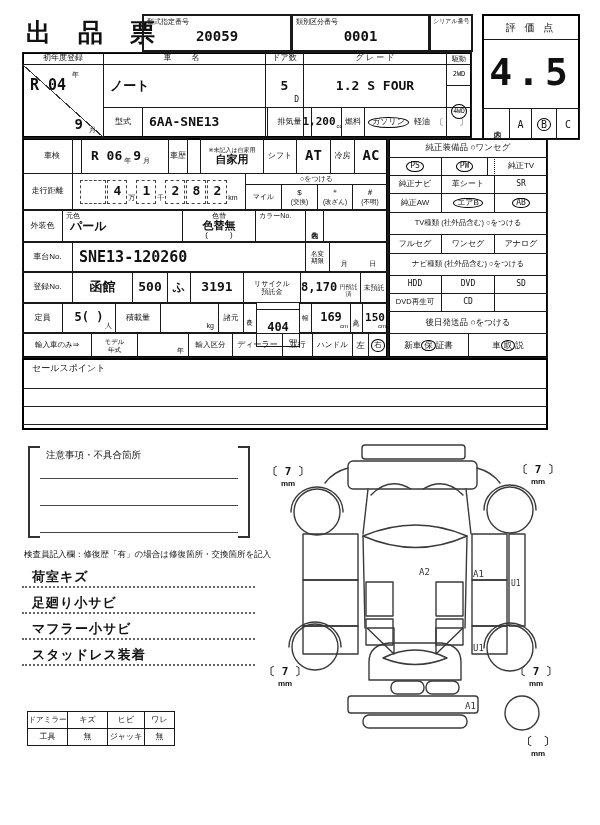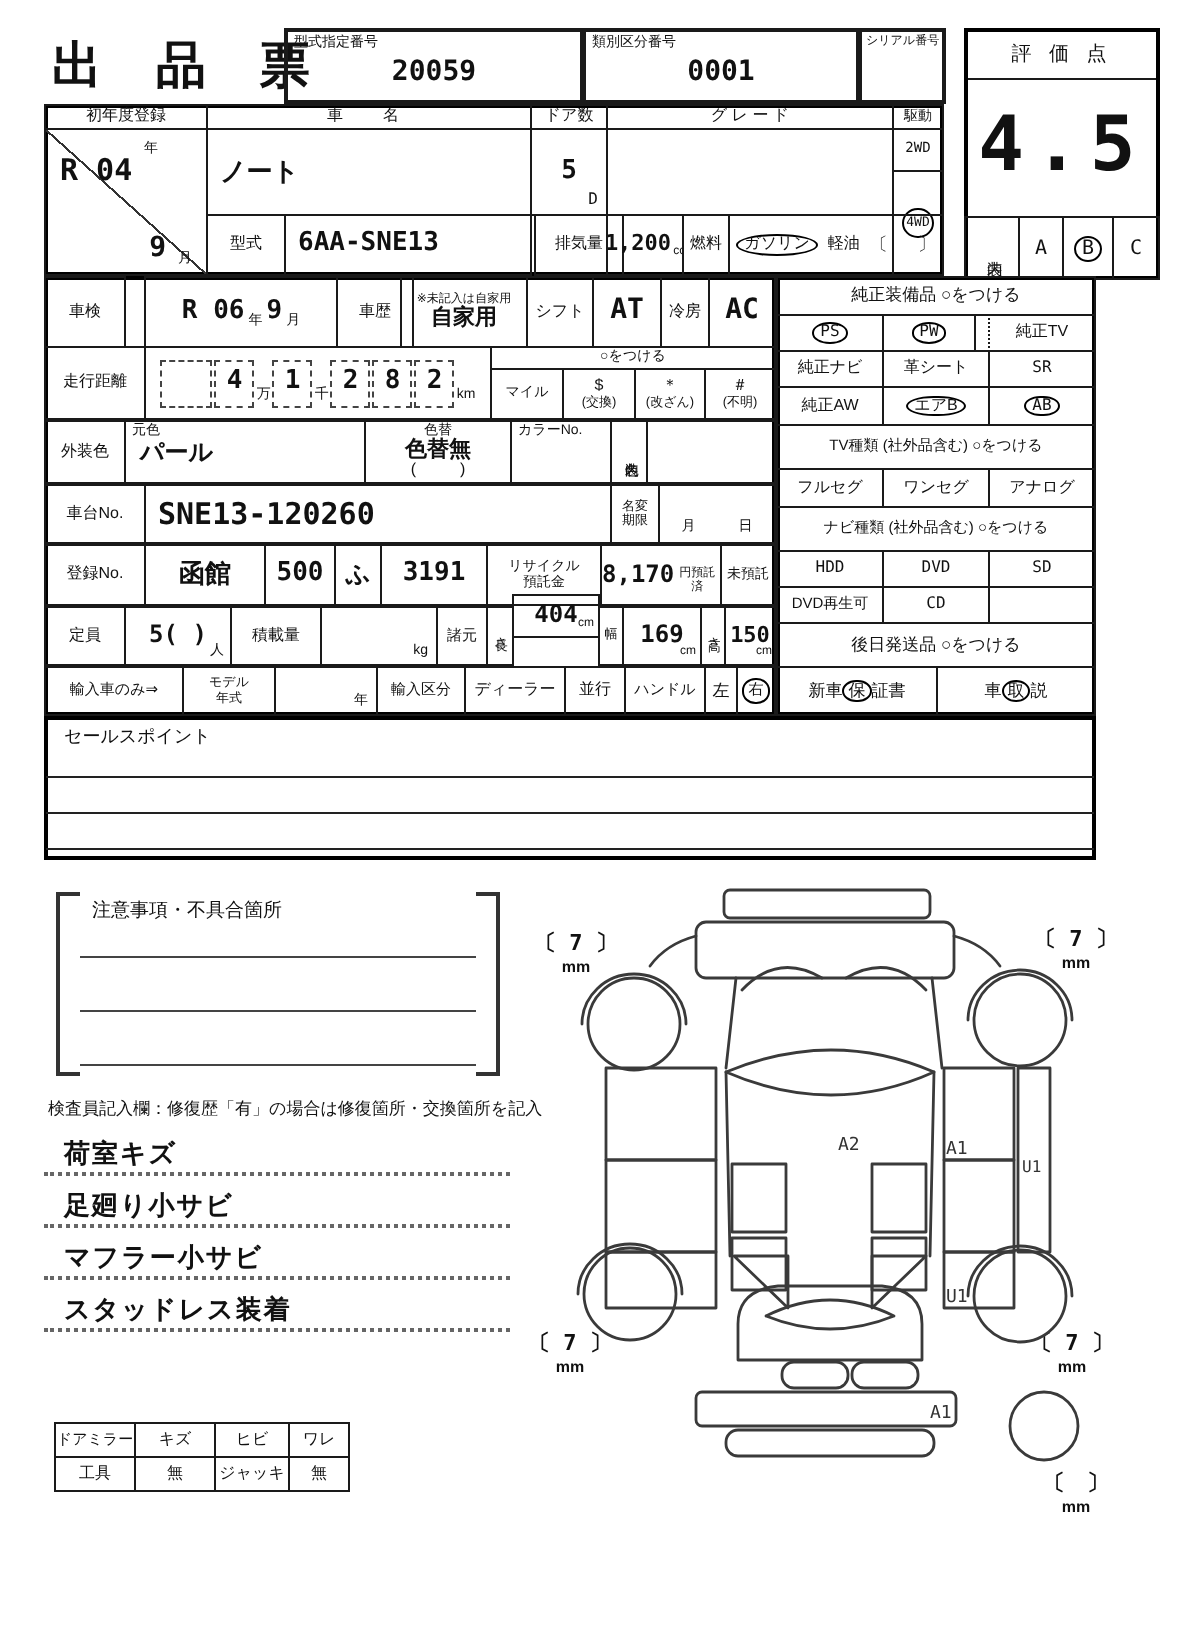--- a/index.html
+++ b/index.html
@@ -70,20 +70,21 @@
     <span class="abs mono" style="left:7px;top:12px;font-size:15px;font-weight:700">R 04</span>
     <span class="abs sm" style="right:24px;top:6px">年</span>
     <span class="abs mono" style="right:20px;bottom:5px;font-size:14px;font-weight:700">9</span>
     <span class="abs sm" style="right:7px;bottom:3px">月</span>
   </div>
   <div class="c left" style="left:103px;top:64px;width:163px;height:44px;font-size:13px;font-weight:700">ノート</div>
   <div class="c" style="left:265px;top:64px;width:39px;height:44px">
     <span class="mono" style="font-size:13px;font-weight:700">5</span>
     <span class="abs mono" style="right:4px;bottom:2px;font-size:8px">D</span>
   </div>
+  <div class="c mono" style="left:303px;top:64px;width:144px;height:44px;font-size:13px;font-weight:700">1.2 S FOUR</div>
   <div class="c mono" style="left:446px;top:64px;width:26px;height:22px;font-size:7px">2WD</div>
   <div class="c" style="left:446px;top:85px;width:26px;height:53px">
     <span class="circ mono" style="font-size:6.5px;padding:3px 1px">4WD</span>
   </div>
 
   <div class="c lab" style="left:103px;top:107px;width:40px;height:31px">型式</div>
   <div class="c left mono" style="left:142px;top:107px;width:124px;height:31px;font-size:13px;font-weight:700">6AA-SNE13</div>
   <div class="c lab" style="left:267px;top:107px;width:45px;height:31px">排気量</div>
   <div class="c" style="left:303px;top:107px;width:39px;height:31px">
     <span class="mono" style="font-size:11px;font-weight:700">1,200</span>
@@ -92,28 +93,28 @@
   <div class="c lab" style="left:341px;top:107px;width:24px;height:31px">燃料</div>
   <div class="c" style="left:364px;top:107px;width:108px;height:31px;gap:5px">
     <span class="circ" style="font-size:8px">ガソリン</span>
     <span style="font-size:8px">軽油</span>
     <span style="font-size:9px">〔</span>
     <span style="font-size:9px;margin-left:10px">〕</span>
   </div>
 
   <div class="box" style="left:22px;top:138px;width:366px;height:220px"></div>
 
-  <div class="c lab" style="left:22px;top:138px;width:41px;height:36px">車検</div>
+  <div class="c lab" style="left:22px;top:138px;width:60px;height:36px">車検</div>
   <div class="c" style="left:72px;top:138px;width:97px;height:36px;gap:2px">
     <span class="mono" style="font-size:13px;font-weight:700">R 06</span>
     <span class="sm" style="margin-top:10px">年</span>
     <span class="mono" style="font-size:13px;font-weight:700">9</span>
     <span class="sm" style="margin-top:10px">月</span>
   </div>
-  <div class="c lab" style="left:168px;top:138px;width:39px;height:36px">車歴</div>
+  <div class="c lab" style="left:168px;top:138px;width:20px;height:36px">車歴</div>
   <div class="c col" style="left:200px;top:138px;width:64px;height:36px">
     <span style="font-size:6px">※未記入は自家用</span>
     <span style="font-size:11px;font-weight:700">自家用</span>
   </div>
   <div class="c lab" style="left:263px;top:138px;width:34px;height:36px">シフト</div>
   <div class="c mono" style="left:296px;top:138px;width:35px;height:36px;font-size:14px;font-weight:700">AT</div>
   <div class="c lab" style="left:330px;top:138px;width:25px;height:36px">冷房</div>
   <div class="c mono" style="left:354px;top:138px;width:34px;height:36px;font-size:14px;font-weight:700">AC</div>
 
   <div class="c lab" style="left:22px;top:173px;width:51px;height:37px">走行距離</div>
@@ -193,21 +194,21 @@
   <div class="c lab" style="left:115px;top:303px;width:46px;height:30px">積載量</div>
   <div class="c" style="left:160px;top:303px;width:59px;height:30px">
     <span class="abs sm" style="right:4px;bottom:2px">kg</span>
   </div>
   <div class="c" style="left:218px;top:303px;width:26px;height:30px">
     <span style="font-size:7.5px">諸元</span>
   </div>
   <div class="c" style="left:243px;top:303px;width:14px;height:30px">
     <span class="vert" style="font-size:6.5px">長さ</span>
   </div>
-  <div class="c" style="left:256px;top:297px;width:44px;height:22px">
+  <div class="c" style="left:256px;top:309px;width:44px;height:38px">
     <span class="mono" style="font-size:12px;font-weight:700">404</span>
     <span class="abs" style="right:2px;bottom:2px;font-size:6px">cm</span>
   </div>
   <div class="c" style="left:299px;top:303px;width:13px;height:30px;font-size:6.5px">幅</div>
   <div class="c" style="left:311px;top:303px;width:40px;height:30px">
     <span class="mono" style="font-size:12px;font-weight:700">169</span>
     <span class="abs" style="right:2px;bottom:2px;font-size:6px">cm</span>
   </div>
   <div class="c" style="left:350px;top:303px;width:13px;height:30px">
     <span class="vert" style="font-size:6.5px">高さ</span>
@@ -228,21 +229,21 @@
   <div class="c" style="left:188px;top:333px;width:45px;height:25px;font-size:7.5px">輸入区分</div>
   <div class="c" style="left:232px;top:333px;width:51px;height:25px;font-size:8px;border-left-style:dotted">ディーラー</div>
   <div class="c" style="left:282px;top:333px;width:31px;height:25px;font-size:8px;border-left-style:dotted">並行</div>
   <div class="c" style="left:312px;top:333px;width:41px;height:25px;font-size:7.5px">ハンドル</div>
   <div class="c" style="left:352px;top:333px;width:17px;height:25px;font-size:8.5px">左</div>
   <div class="c" style="left:368px;top:333px;width:20px;height:25px;border-left-style:dotted">
     <span class="circ" style="font-size:7.5px;padding:1px 2px">右</span>
   </div>
 
   <div class="box" style="left:388px;top:138px;width:160px;height:220px"></div>
-  <div class="c" style="left:388px;top:138px;width:160px;height:20px;font-size:8.5px">純正装備品 ○をつける</div>
+  <div class="c" style="left:388px;top:138px;width:160px;height:20px;font-size:8.5px">純正装備品 ○ワンセグ</div>
   <div class="c" style="left:388px;top:157px;width:54px;height:19px">
       <span class="circ mono" style="font-size:8px">PS</span>
     </div>
   <div class="c" style="left:441px;top:157px;width:47px;height:19px;border-left-style:dotted">
       <span class="circ mono" style="font-size:8px">PW</span>
     </div>
   <div class="c" style="left:494px;top:157px;width:54px;height:19px;font-size:8px;border-left-style:dotted">純正TV</div>
   <div class="c" style="left:388px;top:175px;width:54px;height:19px;font-size:8px">純正ナビ</div>
   <div class="c" style="left:441px;top:175px;width:54px;height:19px;font-size:8px;border-left-style:dotted">革シート</div>
   <div class="c mono" style="left:494px;top:175px;width:54px;height:19px;font-size:8px;border-left-style:dotted">SR</div>

